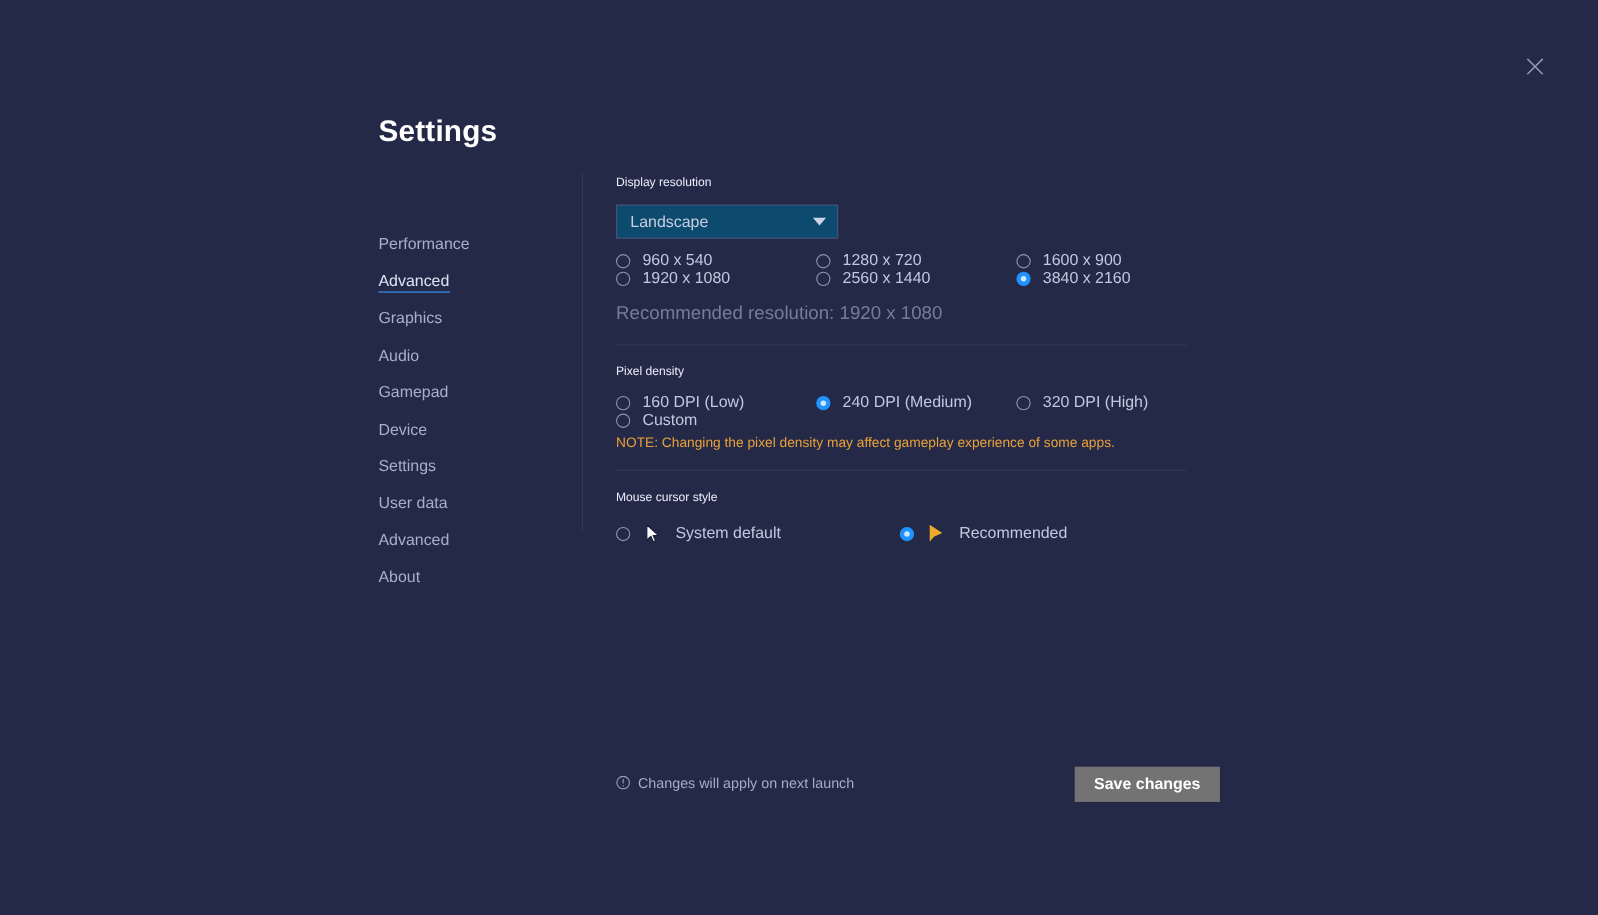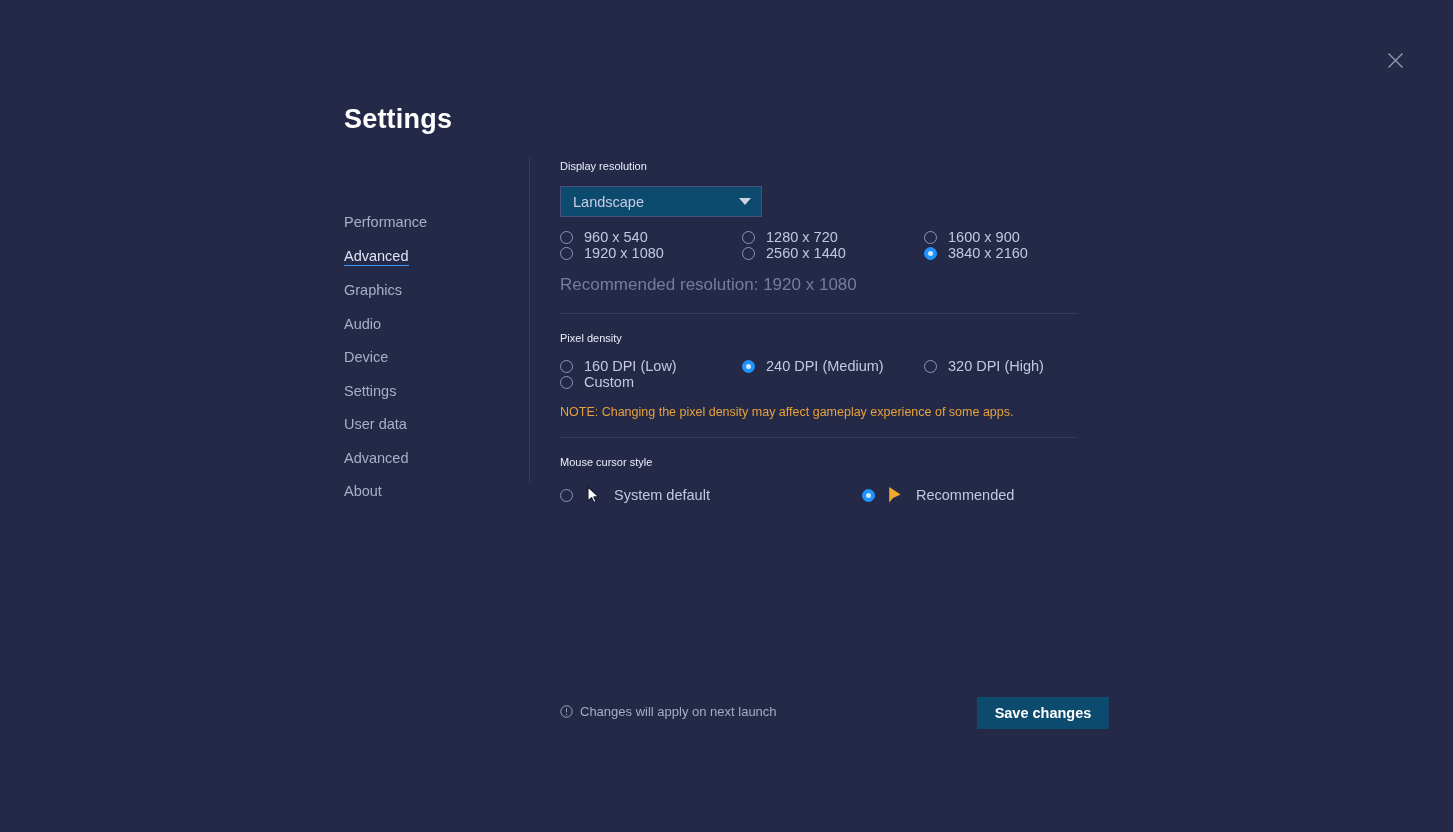--- a/index.html
+++ b/index.html
@@ -163,38 +163,37 @@
 
   .hint {
     font-size: 17px;
     color: #767c9c;
     margin-top: 14px;
   }
 
   .note {
     font-size: 12.5px;
     color: #e8a13a;
-    margin-top: 15px;
+    margin-top: 5px;
   }
 
   .h-divider {
     height: 1px;
     background: #343a5e;
     margin: 18px 0 0 0;
     width: 518px;
   }
 
   .block { padding-top: 18px; }
 
   
   .cursor-row {
     display: flex;
     align-items: flex-start;
     margin-top: 17px;
-    gap: 44px;
   }
   .cursor-opt {
     display: flex;
     align-items: center;
     cursor: pointer;
     font-size: 14.5px;
     color: #c3c8e0;
   }
   .cursor-opt.first { width: 258px; }
   .cursor-ico {
@@ -218,21 +217,21 @@
     color: #a6abc6;
   }
   .info-ico { margin-right: 7px; display: flex; }
 
   .save-btn {
     position: absolute;
     left: 977px;
     top: 697px;
     width: 132px;
     height: 32px;
-    background: #0c4a6e;
+    background: #737373;
     color: #ffffff;
     font-size: 14.5px;
     font-weight: bold;
     border: none;
     cursor: pointer;
     font-family: "Liberation Sans", sans-serif;
     display: flex;
     align-items: center;
     justify-content: center;
   }
@@ -256,20 +255,23 @@
         <span class="nav-item">Performance</span>
       </div>
     <div class="nav-row">
         <span class="nav-item active">Advanced</span>
       </div>
     <div class="nav-row">
         <span class="nav-item">Graphics</span>
       </div>
     <div class="nav-row">
         <span class="nav-item">Audio</span>
+      </div>
+    <div class="nav-row">
+        <span class="nav-item">Gamepad</span>
       </div>
     <div class="nav-row">
         <span class="nav-item">Device</span>
       </div>
     <div class="nav-row">
         <span class="nav-item">Settings</span>
       </div>
     <div class="nav-row">
         <span class="nav-item">User data</span>
       </div>

